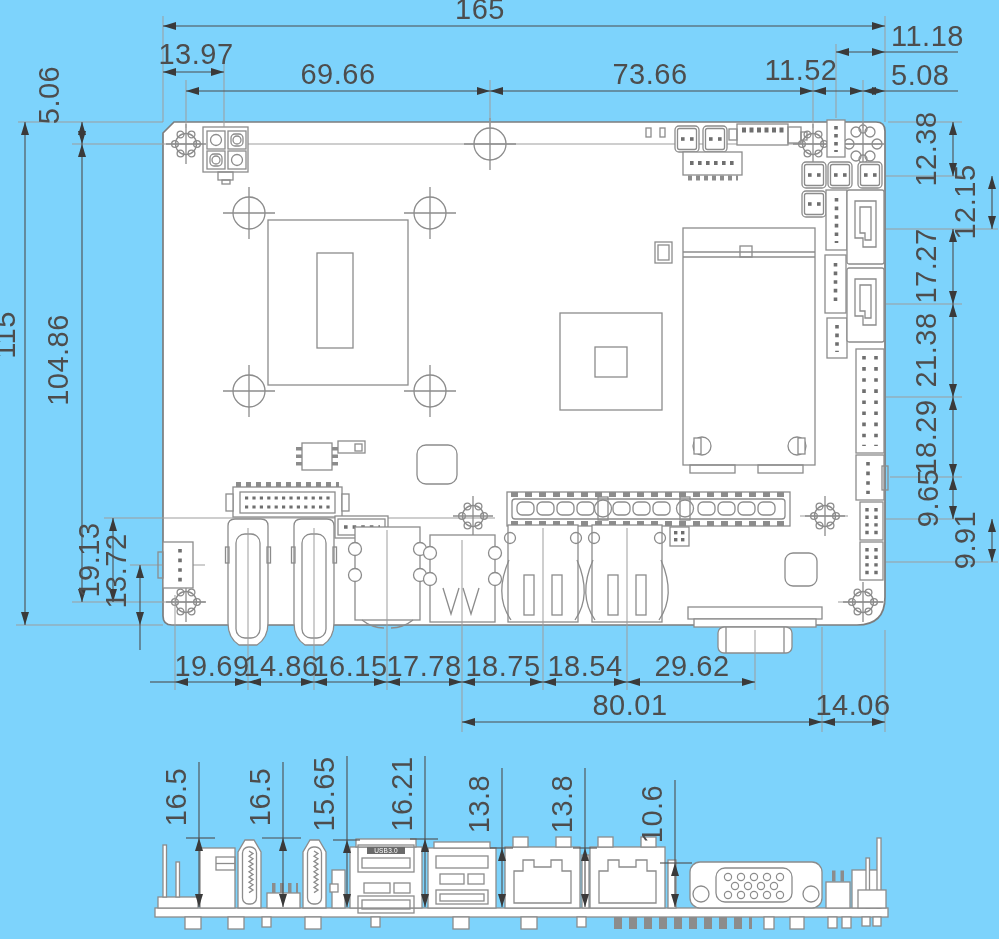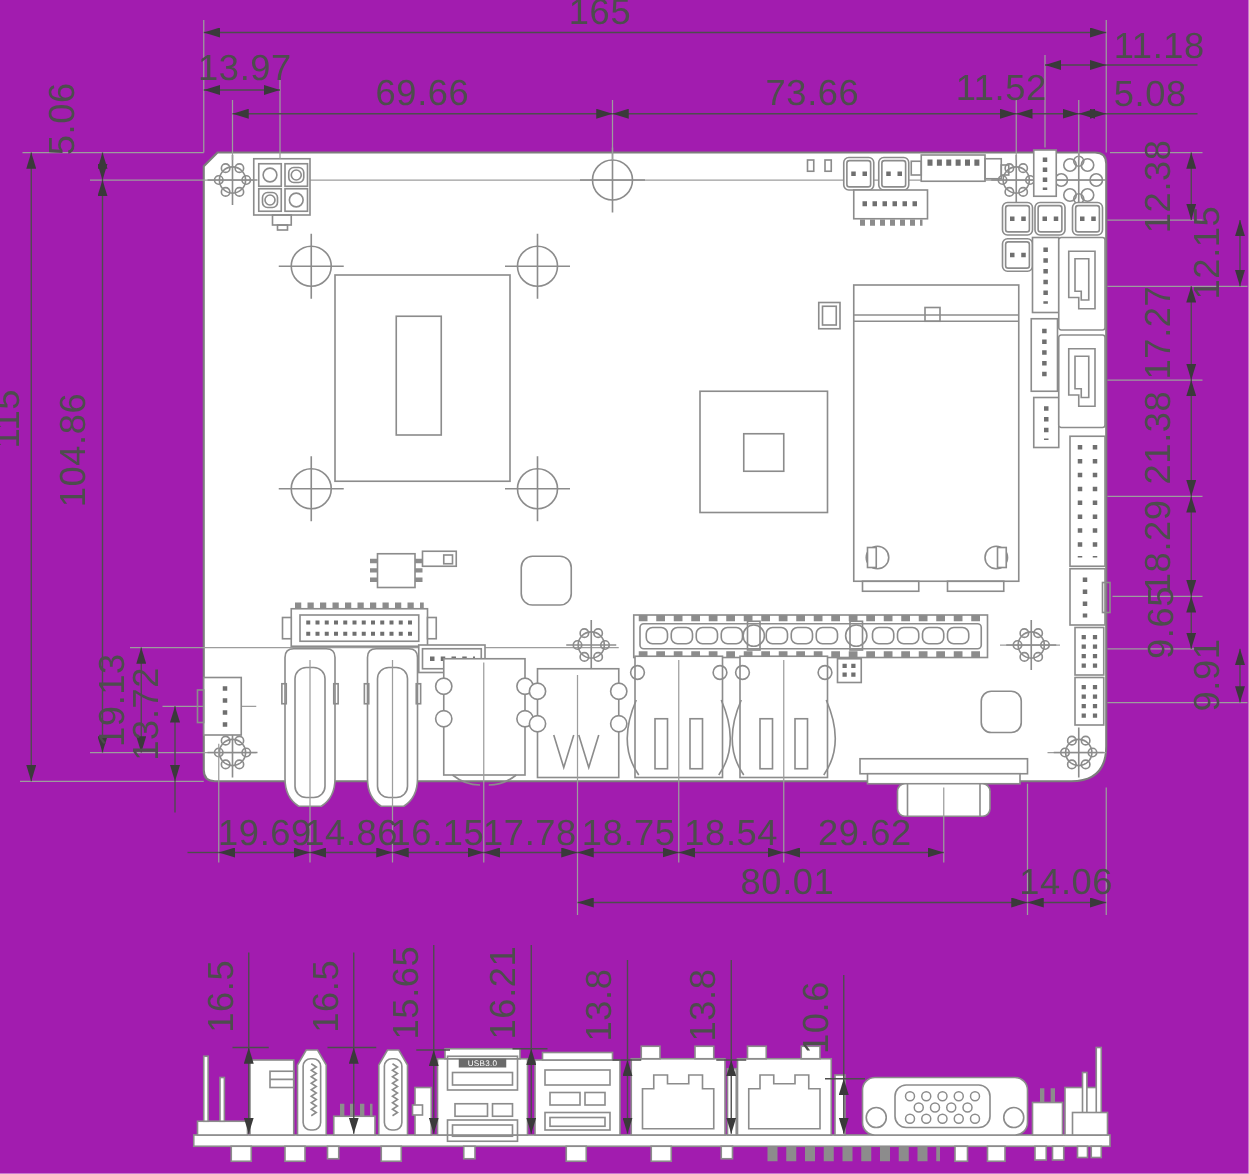--- a/index.html
+++ b/index.html
@@ -1,16 +1,16 @@
 <!DOCTYPE html>
 <html><head>
 <meta charset="utf-8">
 <style>
   html,body{margin:0;padding:0;background:#fff;}
-  .page{width:999px;height:939px;position:relative;background:#a21caf;overflow:hidden;
+  .page{width:999px;height:939px;position:relative;background:#7dd3fc;overflow:hidden;
         font-family:"Liberation Sans",sans-serif;}
   svg{display:block;}
   .b  {stroke:#8c8c8c;fill:none;stroke-width:1.3;}
   .bf {stroke:#8c8c8c;fill:#fff;stroke-width:1.3;}
   .bo {stroke:#7d7d7d;fill:#fff;stroke-width:1.7;}
   .e  {stroke:#9d9d9d;fill:none;stroke-width:1;}
   .d  {stroke:#4d4d4d;fill:none;stroke-width:1.1;}
   .dk {fill:#6f6f6f;}
   text.t{fill:#4d4d4d;font-size:29px;letter-spacing:0.5px;}
   text.s{fill:#fff;font-size:6.5px;letter-spacing:0.2px;}

